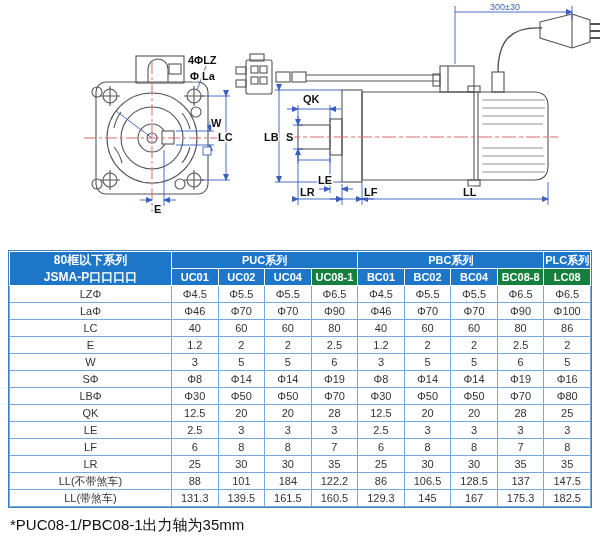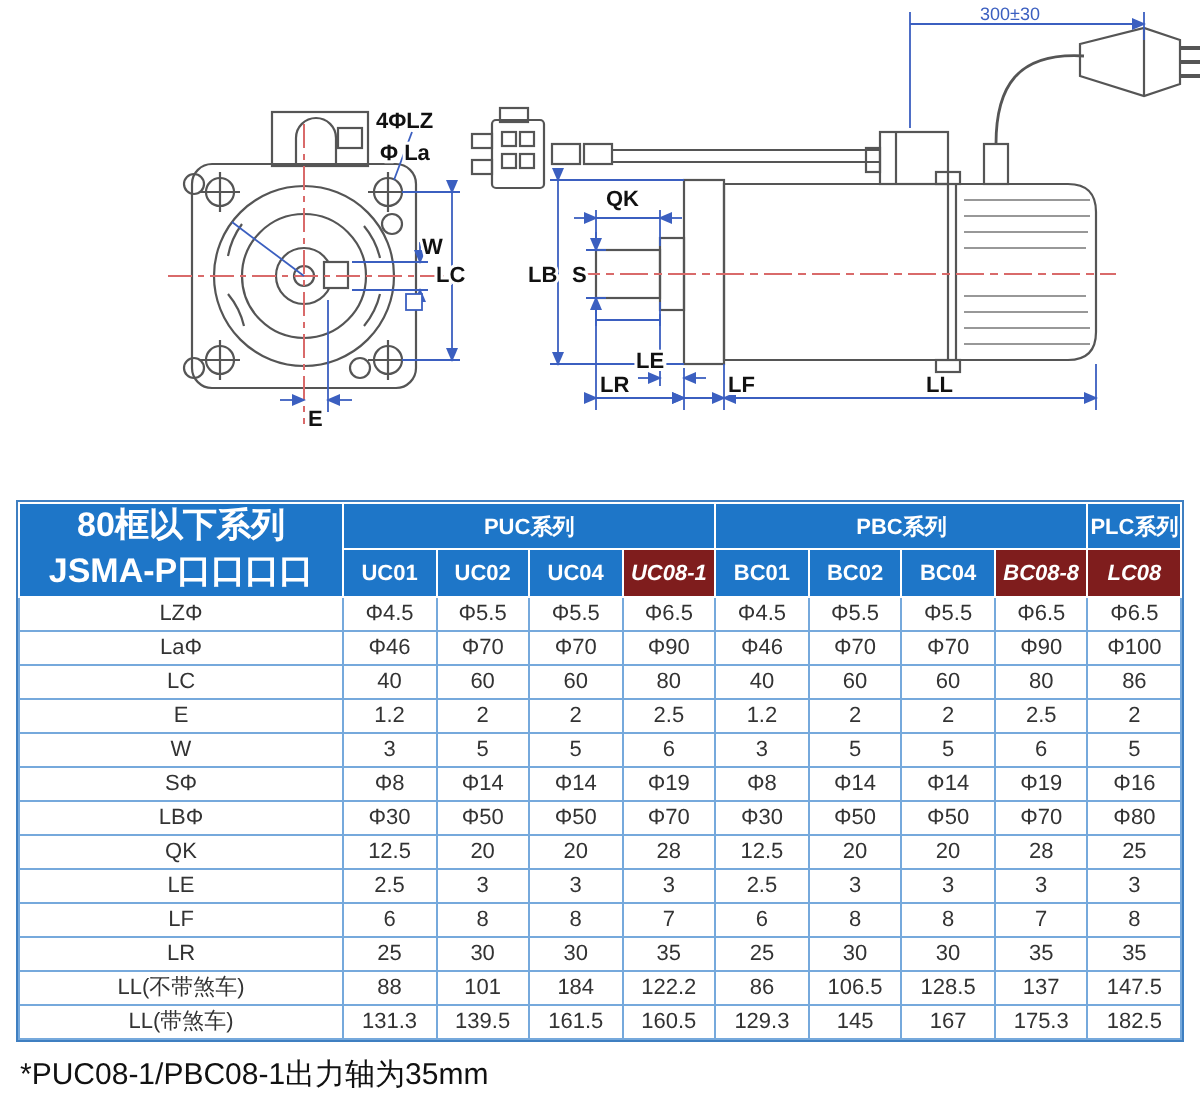--- a/index.html
+++ b/index.html
@@ -6,22 +6,22 @@
   body{width:600px;height:551px;overflow:hidden;font-family:"Liberation Sans",sans-serif;}
   .drawing{position:relative;width:600px;height:250px;}
   .drawing svg{position:absolute;left:0;top:0;}
   .dim-label{font:bold 11px "Liberation Sans",sans-serif;fill:#111;paint-order:stroke;stroke:#fff;stroke-width:3px;}
   .dim-small{font:9px "Liberation Sans",sans-serif;fill:#3b5fc0;paint-order:stroke;stroke:#fff;stroke-width:2px;}
   .table-wrap{margin:0 8px;border:1px solid #3f7fc1;width:584px;box-sizing:border-box;}
   table{border-collapse:collapse;table-layout:fixed;width:100%;font-size:11px;}
   col.c0{width:162px;}
   th,td{border:1px solid #76a9dc;text-align:center;height:16px;padding:0;color:#333;font-weight:normal;overflow:hidden;white-space:nowrap;}
   thead th{background:#1e76c8;color:#fff;font-weight:bold;border:1px solid #fff;}
-  thead th.hl{background:#7f1d1d;font-style:italic;}
-  th.corner div{font-weight:bold;font-size:17px;line-height:1.35;}
+  thead th.hl{background:#15803d;}
+  th.corner div{font-weight:bold;font-size:12px;line-height:1.35;}
   .footnotes{margin:7px 0 0 10px;font-size:15px;line-height:1.35;color:#111;}
 </style>
 </head>
 <body>
 
 <div class="drawing">
 <svg width="600" height="250" viewBox="0 0 600 250">
   <defs>
     <marker id="mA" markerWidth="9" markerHeight="8" refX="6" refY="3" orient="auto" markerUnits="userSpaceOnUse">
       <path d="M0,0 L7,3 L0,6 z" fill="#3b5fc0"></path>

